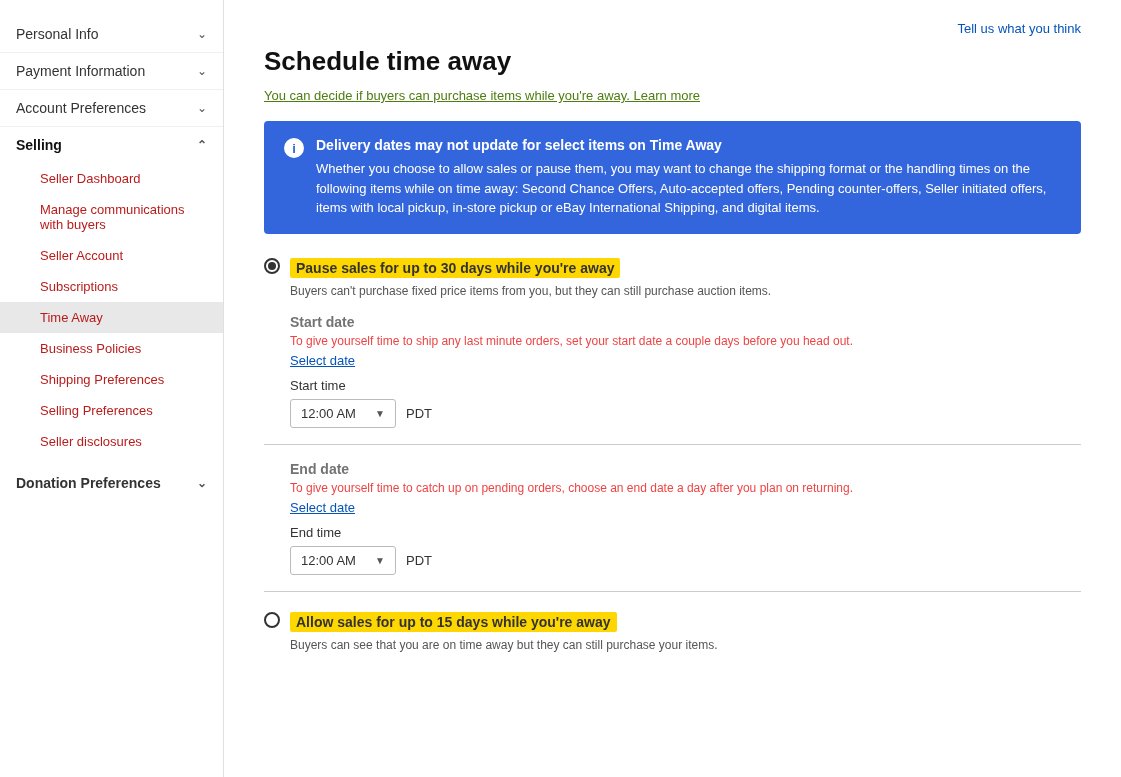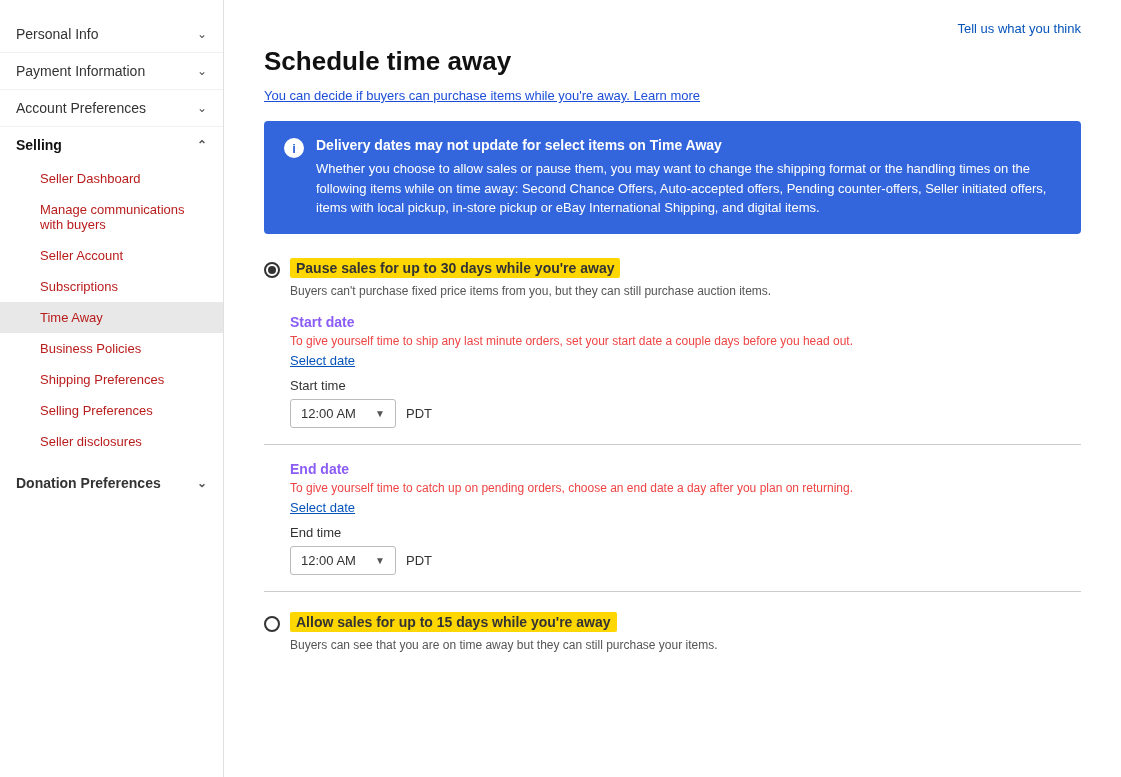--- a/index.html
+++ b/index.html
@@ -78,21 +78,21 @@
 
     h1.page-title {
       font-size: 26px;
       font-weight: bold;
       color: #111;
       margin-bottom: 10px;
     }
 
     .subtitle-link {
       font-size: 13px;
-      color: #1d4ed8;
+      color: #4d7c0f;
       text-decoration: underline;
       cursor: pointer;
       margin-bottom: 18px;
       display: inline-block;
     }
 
     
     .info-banner {
       background: #3366dd;
       color: #fff;
@@ -126,21 +126,21 @@
       font-size: 13px;
       line-height: 1.5;
     }
 
     
     .option-block {
       margin-bottom: 8px;
     }
     .option-label-row {
       display: flex;
-      align-items: flex-end;
+      align-items: flex-start;
       gap: 10px;
       margin-bottom: 6px;
     }
     .radio-btn {
       width: 16px;
       height: 16px;
       border-radius: 50%;
       border: 2px solid #333;
       display: flex;
       align-items: center;
@@ -172,21 +172,21 @@
       margin-bottom: 12px;
     }
 
     
     .form-section {
       margin: 16px 0 8px 26px;
     }
     .form-section-title {
       font-size: 14px;
       font-weight: bold;
-      color: #8b5cf6;
+      color: #737373;
       margin-bottom: 4px;
     }
     .form-section-desc {
       font-size: 12px;
       color: #ef4444;
       margin-bottom: 4px;
     }
     .select-date-link {
       color: #0654ba;
       font-size: 13px;

